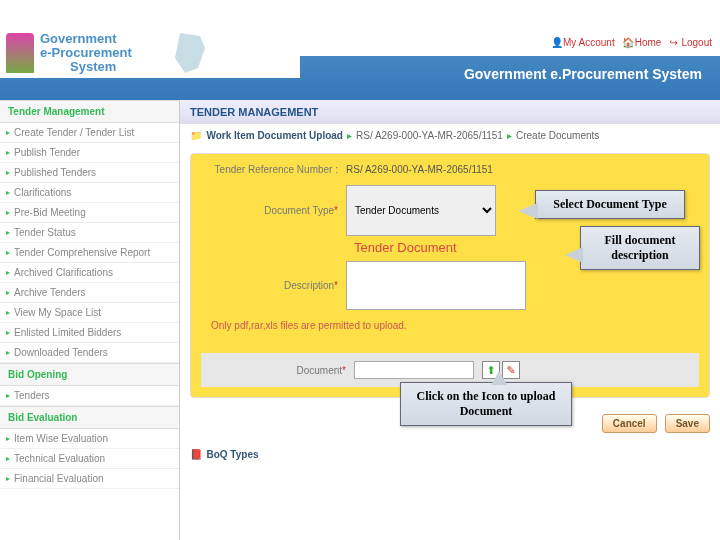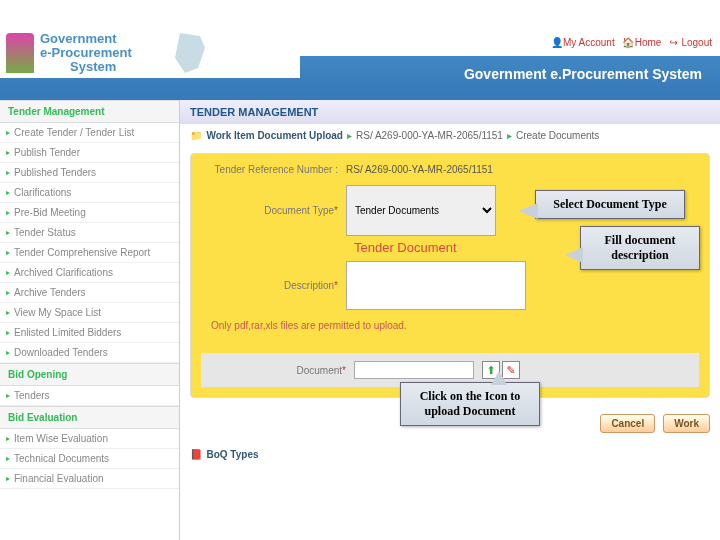--- a/index.html
+++ b/index.html
@@ -55,21 +55,21 @@
 .boq { margin: 6px 10px; font-size: 10px; color: #777; }
 .boq-hd { color: #357; font-weight: bold; display: flex; align-items: center; gap: 4px; margin-bottom: 4px; }
 
 
 .callout { position: absolute; background: linear-gradient(#e5eaf0, #d0d8e2); border: 1px solid #667; padding: 6px 10px; font-family: "Times New Roman", serif; font-size: 12px; font-weight: bold; color: #000; text-align: center; box-shadow: 1px 1px 3px rgba(0,0,0,0.3); }
 .callout::before { content: ''; position: absolute; width: 0; height: 0; }
 #co1 { top: 190px; left: 535px; width: 150px; }
 #co1::before { left: -26px; top: 12px; border: 8px solid transparent; border-right: 20px solid #c8d0da; }
 #co2 { top: 226px; left: 580px; width: 120px; }
 #co2::before { left: -24px; top: 20px; border: 8px solid transparent; border-right: 18px solid #c8d0da; }
-#co3 { top: 382px; left: 400px; width: 140px; }
+#co3 { top: 382px; left: 400px; width: 172px; }
 #co3::before { left: 90px; top: -20px; border: 8px solid transparent; border-bottom: 14px solid #c8d0da; }
 </style>
 </head>
 <body>
 
 <div class="header">
   <div class="header-white">
     <div class="emblem"></div>
     <div class="logo-text">
       <span>Government</span><br>
@@ -155,21 +155,21 @@
         <span class="arrow">▸</span>
         <span>Tenders</span>
       </div>
       <div class="sb-head">Bid Evaluation</div>
       <div class="sb-item">
         <span class="arrow">▸</span>
         <span>Item Wise Evaluation</span>
       </div>
       <div class="sb-item">
         <span class="arrow">▸</span>
-        <span>Technical Documents</span>
+        <span>Technical Evaluation</span>
       </div>
       <div class="sb-item">
         <span class="arrow">▸</span>
         <span>Financial Evaluation</span>
       </div>
     </div>
 
   <div class="content">
     <div class="page-head">TENDER MANAGEMENT</div>
     <div class="breadcrumb">
@@ -199,21 +199,21 @@
       <div class="upload-row">
         <div class="form-lbl"><span>Document</span><span class="req">*</span></div>
         <div class="upload-field"></div>
         <div class="icon-box" style="color:#3a3">⬆</div>
         <div class="icon-box" style="color:#c33">✎</div>
       </div>
     </div>
 
     <div class="btn-row">
       <button class="btn">Cancel</button>
-      <button class="btn">Work</button>
+      <button class="btn">Save</button>
     </div>
 
     <div class="boq">
       <div class="boq-hd">
           <span>📕</span>
           <span>BoQ Types</span>
         </div>
     </div>
   </div>
 </div>

